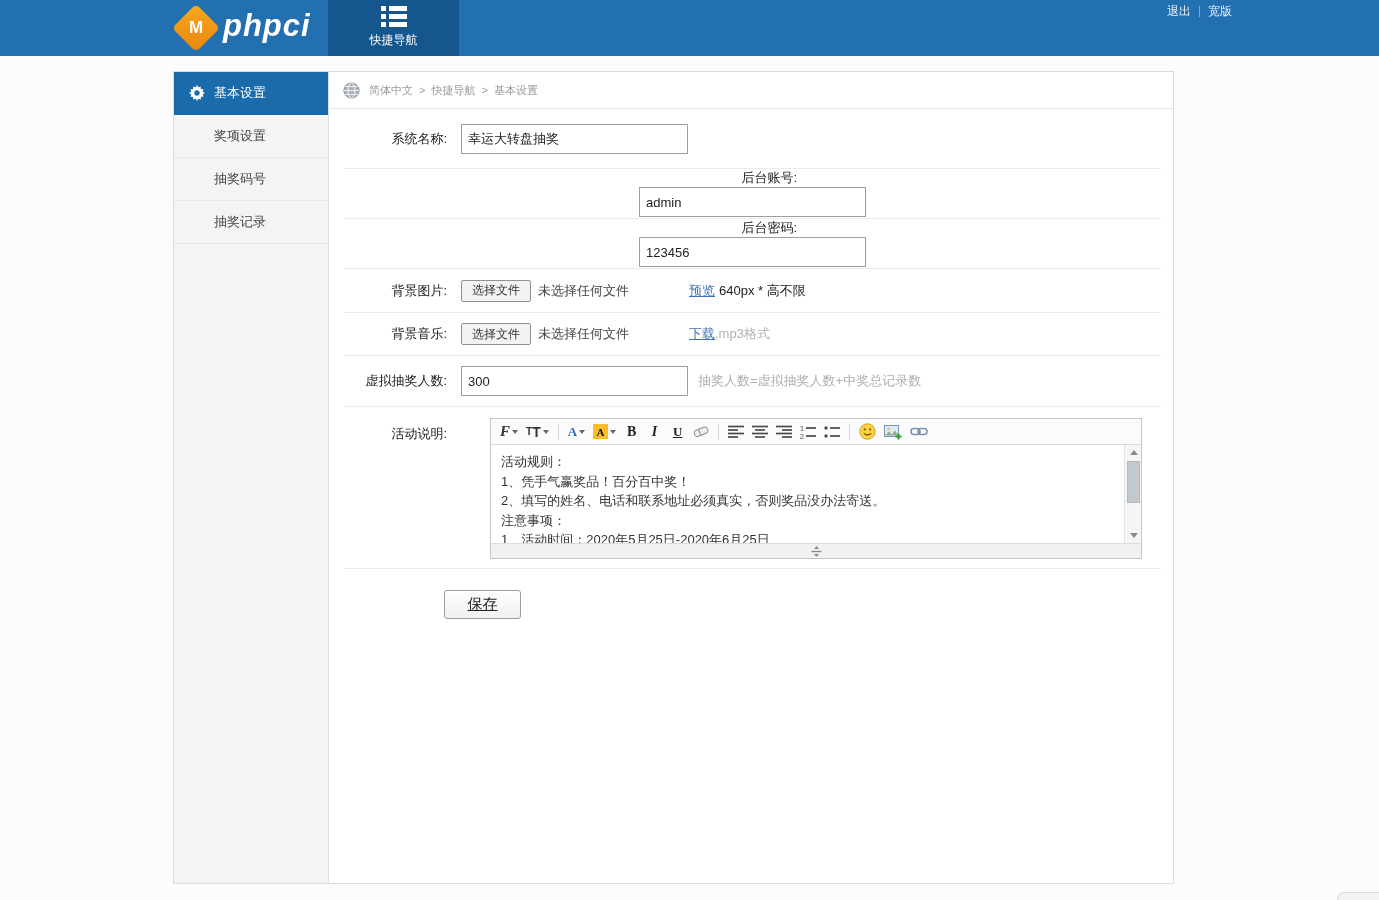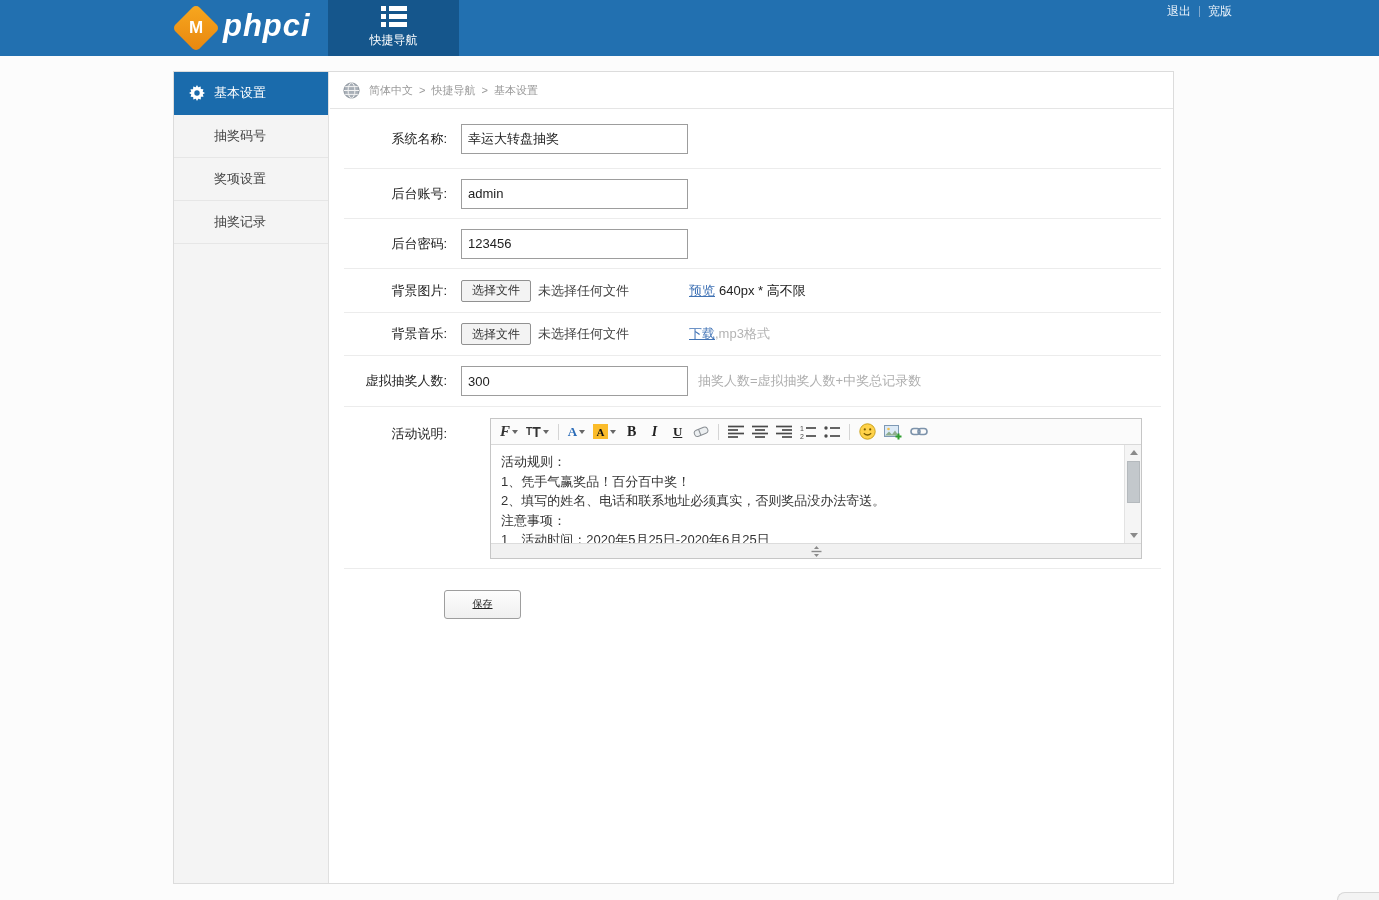--- a/index.html
+++ b/index.html
@@ -50,21 +50,21 @@
     height:37px; border-bottom:1px solid #e5e5e5; display:flex; align-items:center;
     padding-left:13px; color:#999; font-size:11px; background:#fff;
   }
   .breadcrumb svg { margin-right:9px; }
   .crumb-sep { margin:0 6px; }
   .crumb-part { cursor:pointer; }
 
   
   .form { padding:0 12px 0 14px; }
   .frow { display:flex; align-items:center; border-bottom:1px solid #ececec; position:relative; }
-  .frow.h60 { height:60px; } .frow.h50 { height:50px; } .frow.h44 { height:44px; }
+  .frow.h60 { height:60px; } .frow.h50 { height:50px;flex-direction:column; } .frow.h44 { height:44px; }
   .frow.h43 { height:43px; } .frow.h51 { height:51px; }
   .frow.editor-row { height:162px; align-items:flex-start; padding-top:11px;gap:29px; }
   .frow.save-row { border-bottom:none; padding-top:10px; height:60px; }
   .flabel { width:86px; margin-right:14px; text-align:right; font-size:13px; color:#222; flex:none;margin-left:17px; }
   .editor-row .flabel { margin-top:7px; }
   .txt {
     width:227px; height:30px; border:1px solid #9d9d9d; background:#fff;
     font-size:13px; padding:0 6px; color:#222; font-family:inherit; outline:none;
   }
   .file-btn {
@@ -111,21 +111,21 @@
   .ed-thumb { position:absolute; left:2px; top:16px; width:13px; height:42px; background:#c3c8cc; border:1px solid #b4b9bd; cursor:pointer; }
   .ed-resize {
     height:15px; background:#f1f1f1; border-top:1px solid #dcdcdc;
     display:flex; align-items:center; justify-content:center; cursor:ns-resize;
   }
 
   .save-btn {
     margin-left:100px; width:77px; height:29px;
     border:1px solid #9e9e9e; border-radius:3px;
     background:linear-gradient(#fdfdfd,#f0f0f0);
-    font-size:10px; color:#222; cursor:pointer; font-family:inherit;text-decoration:underline;
+    font-size:15px; color:#222; cursor:pointer; font-family:inherit;text-decoration:underline;
   }
 
   .corner-nub {
     position:absolute; right:0; bottom:0; width:42px; height:8px;
     background:#f3f3f3; border:1px solid #d8d8d8; border-right:none; border-bottom:none;
     border-top-left-radius:8px;
   }
 </style>
 </head>
 <body>
@@ -159,24 +159,24 @@
 
   <div class="sidebar">
     <div class="side-item active">
       <svg class="gear" width="16" height="16" viewBox="0 0 16 16">
         <path fill="#fff" d="M8 0l1.2 2.2 2.5-.7.1 2.6 2.6.1-.7 2.5L16 8l-2.2 1.2.7 2.5-2.6.1-.1 2.6-2.5-.7L8 16l-1.2-2.2-2.5.7-.1-2.6-2.6-.1.7-2.5L0 8l2.2-1.2-.7-2.5 2.6-.1.1-2.6 2.5.7z"></path>
         <circle cx="8" cy="8" r="2.7" fill="#1a6bac"></circle>
       </svg>
       <span>基本设置</span>
     </div>
     <div class="side-item">
+      <span>奖项设置</span>
+    </div>
+    <div class="side-item">
       <span>抽奖码号</span>
-    </div>
-    <div class="side-item">
-      <span>奖项设置</span>
     </div>
     <div class="side-item">
       <span>抽奖记录</span>
     </div>
   </div>
 
   <div class="main">
 
     <div class="breadcrumb">
       <svg width="17" height="17" viewBox="0 0 17 17">

